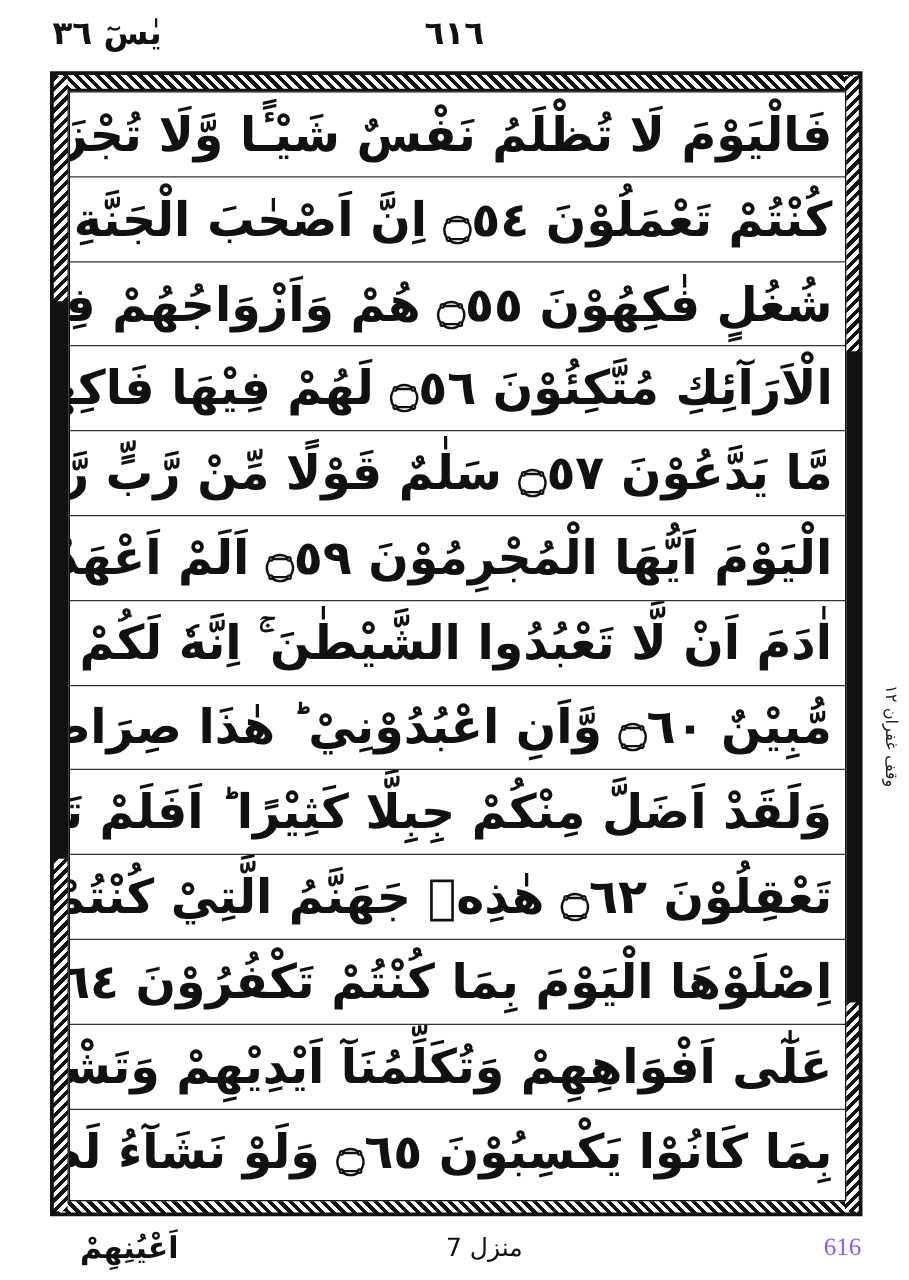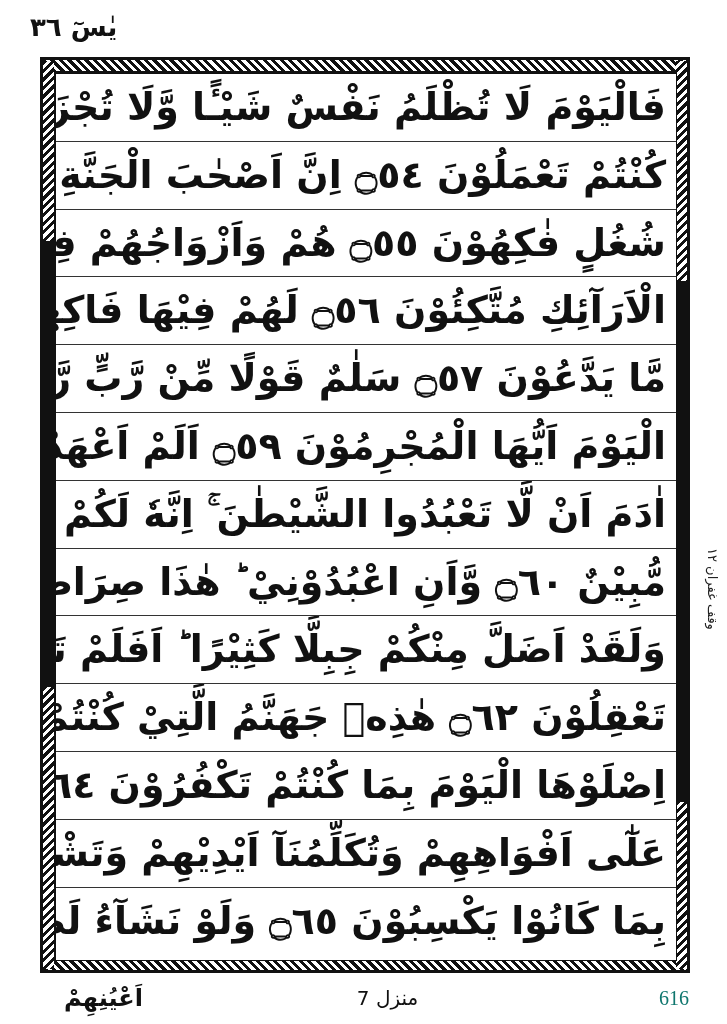--- a/index.html
+++ b/index.html
@@ -2,21 +2,21 @@
 <html><head>
 <meta charset="utf-8">
 <style>
   html, body { margin:0; padding:0; background:#ffffff; }
   body { width:727px; height:1024px; position:relative; overflow:hidden;
          font-family:"DejaVu Sans", sans-serif; color:#111; }
   .header { position:absolute; top:6px; left:0; width:727px; height:44px; }
   .hdr { position:absolute; top:4px; font-size:26px; line-height:34px; font-weight:bold; direction:rtl; }
   .hdr-right { right:36px;margin-top:44px; }
   .hdr-center { left:0; width:727px; text-align:center; }
-  .hdr-left { left:30px;text-align:center; }
+  .hdr-left { left:42px;text-align:center; }
   .frame { position:absolute; left:40px; top:57px; width:650px; height:916px;
            background:#111; box-sizing:border-box; }
   .orn { position:absolute; background:
            repeating-linear-gradient(45deg,#111 0 3px,#fff 3px 6px); }
   .orn-top { left:4px; right:4px; top:3px; height:11px; }
   .orn-bottom { left:4px; right:4px; bottom:3px; height:11px; }
   .orn-left-a { left:3px; top:4px; width:11px; height:180px;
      background:repeating-linear-gradient(135deg,#111 0 3px,#fff 3px 6px); }
   .orn-left-b { left:3px; top:630px; width:11px; height:282px;
      background:repeating-linear-gradient(135deg,#111 0 3px,#fff 3px 6px); }
@@ -30,27 +30,28 @@
           direction:rtl; text-align:justify; text-align-last:justify;
           font-family:"DejaVu Sans", sans-serif; font-weight:bold;
           font-size:38px; line-height:66px; padding:0 10px; white-space:nowrap; overflow:hidden; }
   .line:last-child { border-bottom:none; }
   .margin-note { position:absolute; left:690px; top:500px; width:30px; height:130px;
                  writing-mode:vertical-rl; font-size:13px; direction:rtl; color:#222; }
   .footer { position:absolute; top:980px; left:0; width:727px; height:44px; }
   .ftr { position:absolute; top:1px; font-size:24px; line-height:34px;margin-left:24px; }
   .ftr-catch { left:40px; font-weight:bold; direction:rtl; }
   .ftr-manzil { left:0; width:727px; text-align:center; direction:rtl; font-size:20px; }
-  .ftr-page { right:38px; font-family:"Liberation Serif", serif; font-size:20px; color:#0f766e; }
+  .ftr-page { right:38px; font-family:"Liberation Serif", serif; font-size:20px; color:#8b5cf6; }
 </style>
 </head>
 <body>
 
 <div class="header">
   <div class="hdr hdr-right">وَمَالِیَ ٢٣</div>
+  <div class="hdr hdr-center">٦١٦</div>
   <div class="hdr hdr-left">يٰسٓ ٣٦</div>
 </div>
 
 <div class="frame">
   <div class="orn orn-top"></div>
   <div class="orn orn-bottom"></div>
   <div class="orn orn-left-a"></div>
   <div class="orn orn-left-b"></div>
   <div class="orn orn-right-a"></div>
   <div class="orn orn-right-b"></div>

